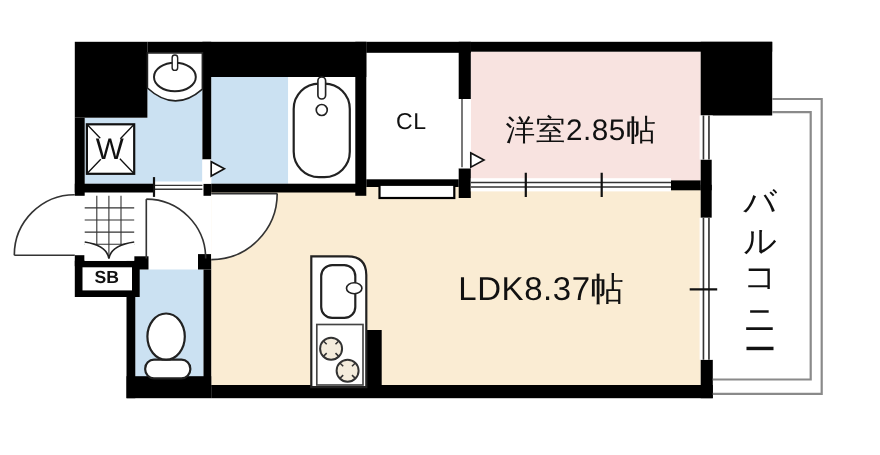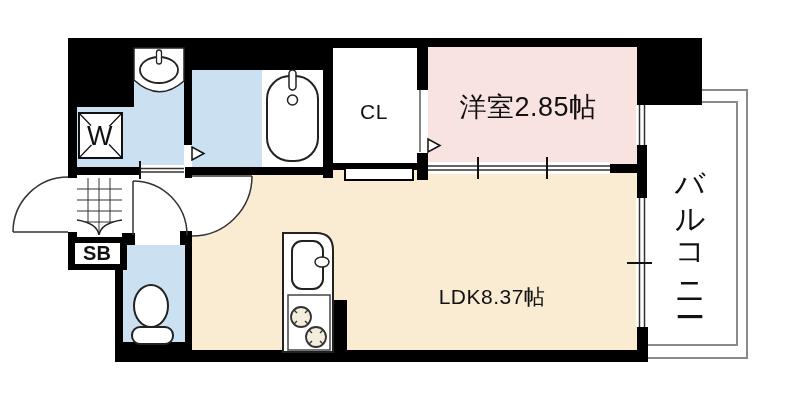--- a/index.html
+++ b/index.html
@@ -12,25 +12,25 @@
   }
   .plan svg{position:absolute;left:0;top:0;}
   .label{
     position:absolute;
     transform:translate(-50%,-50%);
     color:#111;
     white-space:nowrap;
     line-height:1;
     letter-spacing:0.5px;
   }
-  .label-ldk{font-size:21px;margin-top:32px;}
-  .label-western{font-size:27px;}
+  .label-ldk{font-size:30px;}
+  .label-western{font-size:27px;margin-top:12px;}
   .label-cl{font-size:21px;}
   .label-w{font-size:27px;}
-  .label-sb{font-size:20px;font-weight:700;letter-spacing:0;}
+  .label-sb{font-size:16px;font-weight:700;letter-spacing:0;}
   .label-balcony{
     font-size:30px;
     writing-mode:vertical-rl;
     text-orientation:mixed;
     letter-spacing:4px;
   }
 </style>
 </head>
 <body>
 

